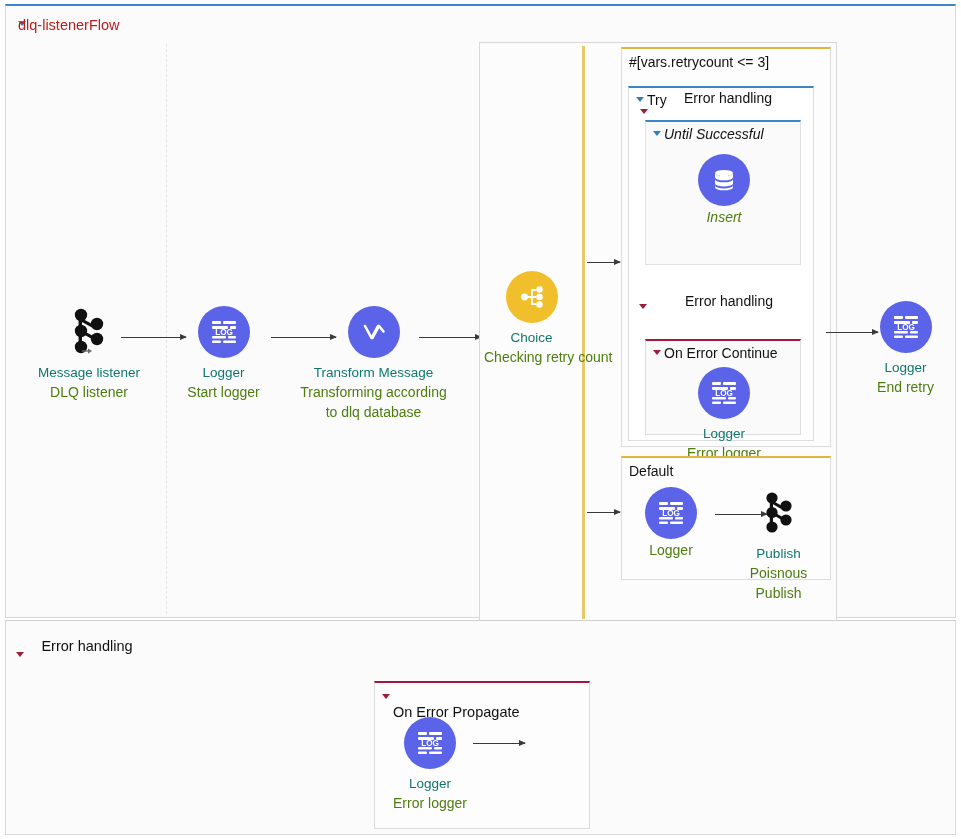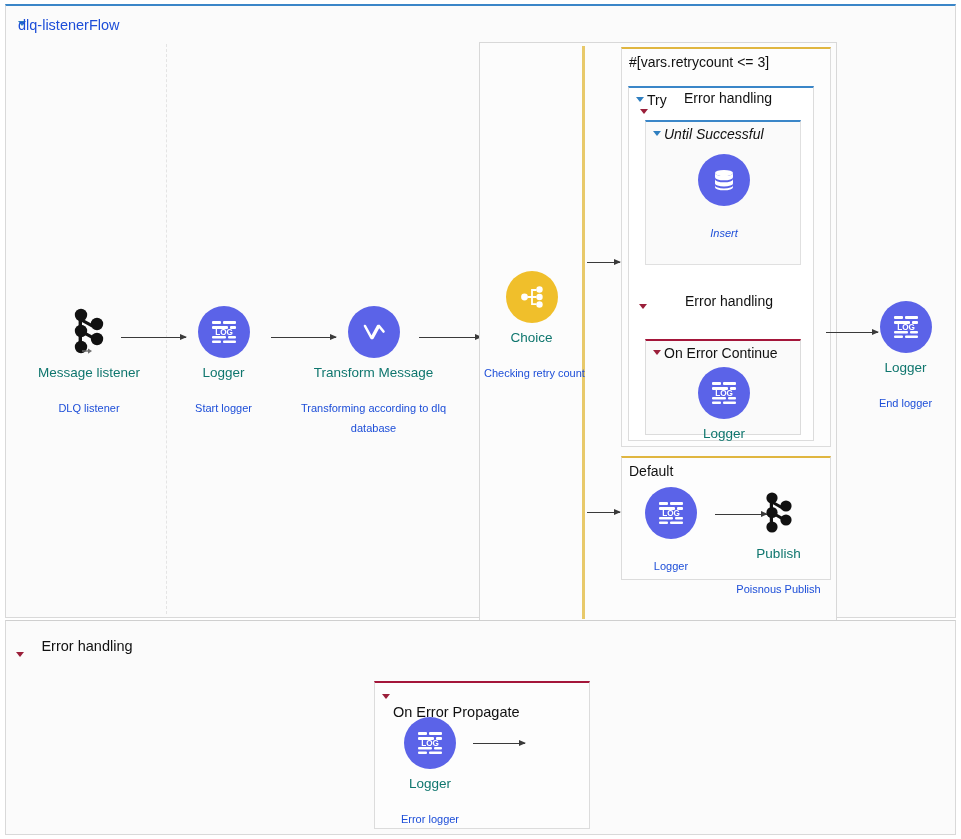--- a/index.html
+++ b/index.html
@@ -24,21 +24,21 @@
   
   .flow-shell{
     position:absolute;left:5px;top:4px;width:951px;height:614px;
     background:#fbfbfb;
     border:1px solid #d9d9d9;
     border-top:2px solid #3a86c8;
     box-sizing:border-box;
   }
   .flow-title{
     position:absolute;left:12px;top:11px;
-    font-size:14.5px;color:#1d4ed8;
+    font-size:14.5px;color:#b91c1c;
   }
   .flow-title-tri{position:absolute;left:0px;top:6px;}
 
   .err-shell{
     position:absolute;left:5px;top:620px;width:951px;height:215px;
     background:#fbfbfb;
     border:1px solid #d9d9d9;
     border-top:1px solid #cfcfcf;
     box-sizing:border-box;
   }
@@ -56,21 +56,21 @@
     margin:0 auto;
     display:flex;align-items:center;justify-content:center;
     box-sizing:border-box;
   }
   .circle.purple{background:#5b63e8;}
   .circle.yellow{background:#f0bf2b;}
   .lbl-type{
     font-size:13.5px;color:#0f766e;margin-top:6px;line-height:17px;
   }
   .lbl-name{
-    font-size:11px;color:#1d4ed8;line-height:20px;margin-top:17px;
+    font-size:14px;color:#4d7c0f;line-height:20px;margin-top:1px;
   }
 
   
   .arrow{position:absolute;height:1px;background:#3a3a3a;}
   .arrow:after{
     content:"";position:absolute;right:-1px;top:-3.5px;
     width:0;height:0;
     border-top:3.5px solid transparent;
     border-bottom:3.5px solid transparent;
     border-left:7px solid #3a3a3a;
@@ -344,21 +344,21 @@
             <rect x="21" y="9" width="6" height="3" rx="1"></rect>
             <rect x="3" y="19" width="14" height="2.6" rx="1"></rect>
             <rect x="19" y="19" width="8" height="2.6" rx="1"></rect>
             <rect x="3" y="23.5" width="9" height="2.6" rx="1"></rect>
             <rect x="14" y="23.5" width="13" height="2.6" rx="1"></rect>
           </g>
           <text x="15" y="17.6" font-family="'Liberation Sans',sans-serif" font-size="8.2" font-weight="bold" fill="#fff" text-anchor="middle">LOG</text>
         </svg>
       </div>
       <div class="lbl-type">Logger</div>
-      <div class="lbl-name">End logger</div>
+      <div class="lbl-name">End retry</div>
     </div>
 
   </div>
 
   <div class="err-shell">
 
     <span class="tri red" style="position:absolute;left:10px;top:31px;"></span>
     <div style="position:absolute;left:26px;top:14px;width:110px;text-align:center;font-size:14.5px;line-height:22px;color:#111;">
       <span>Error handling</span>
     </div>

